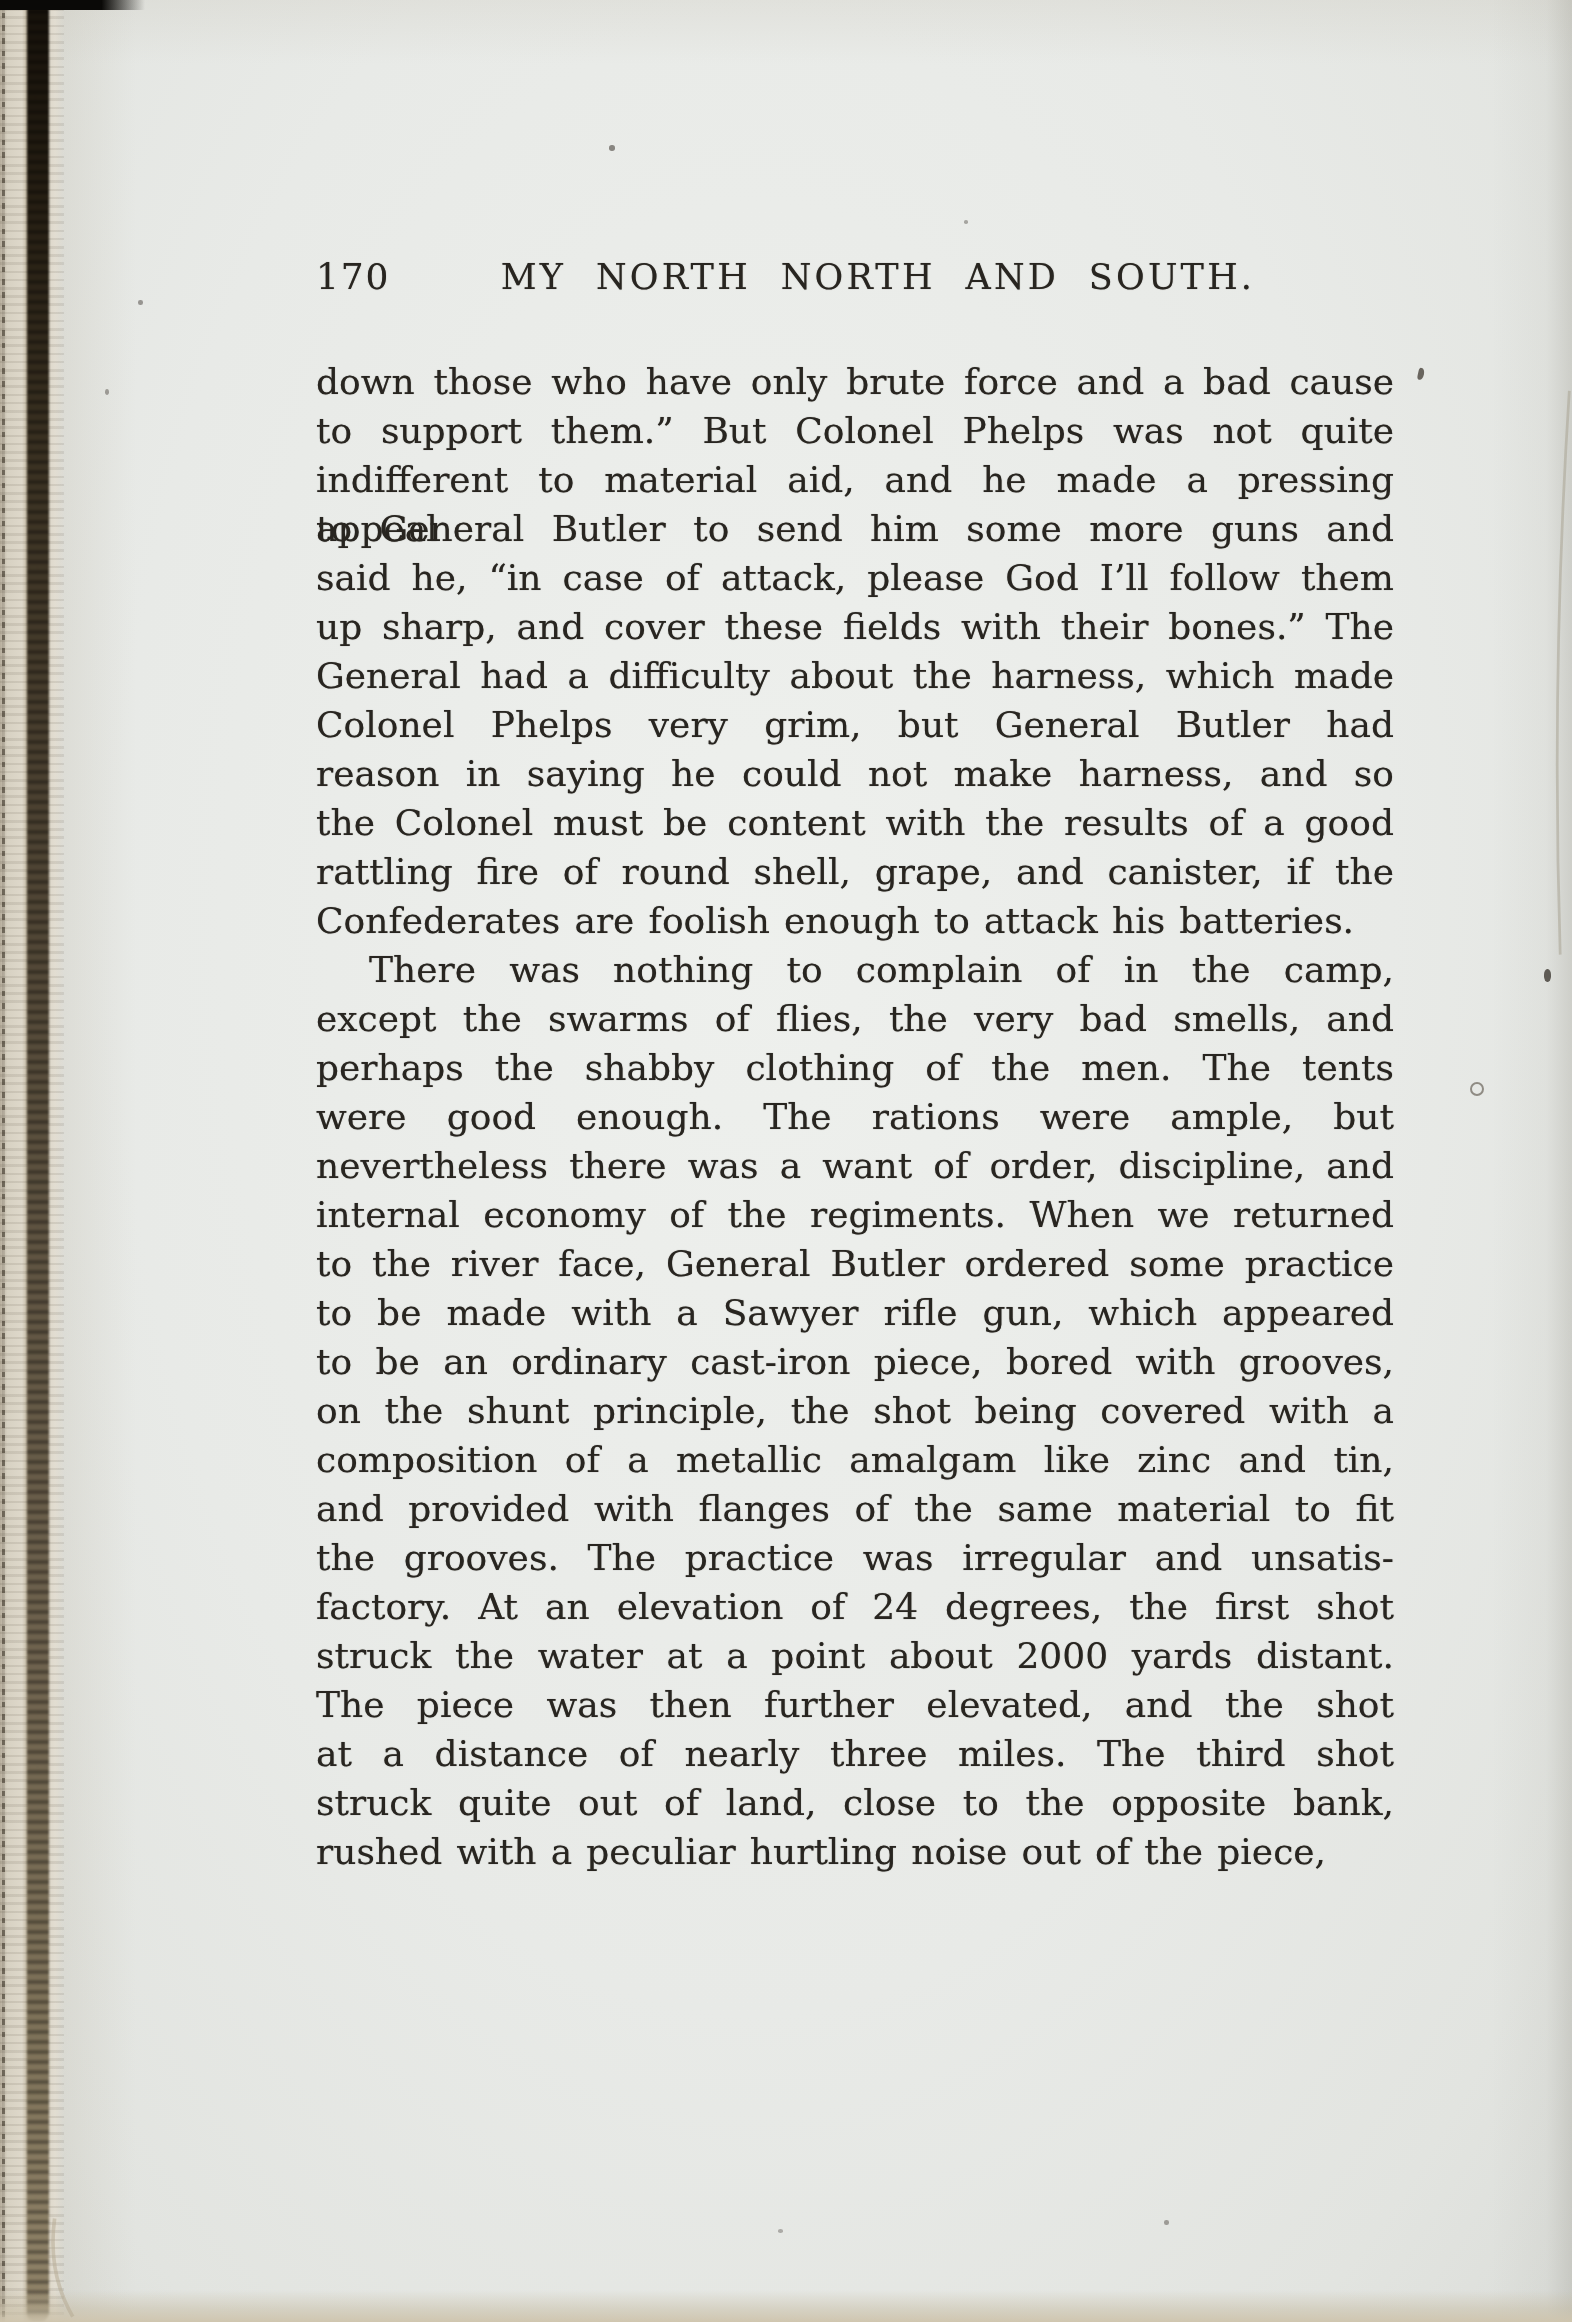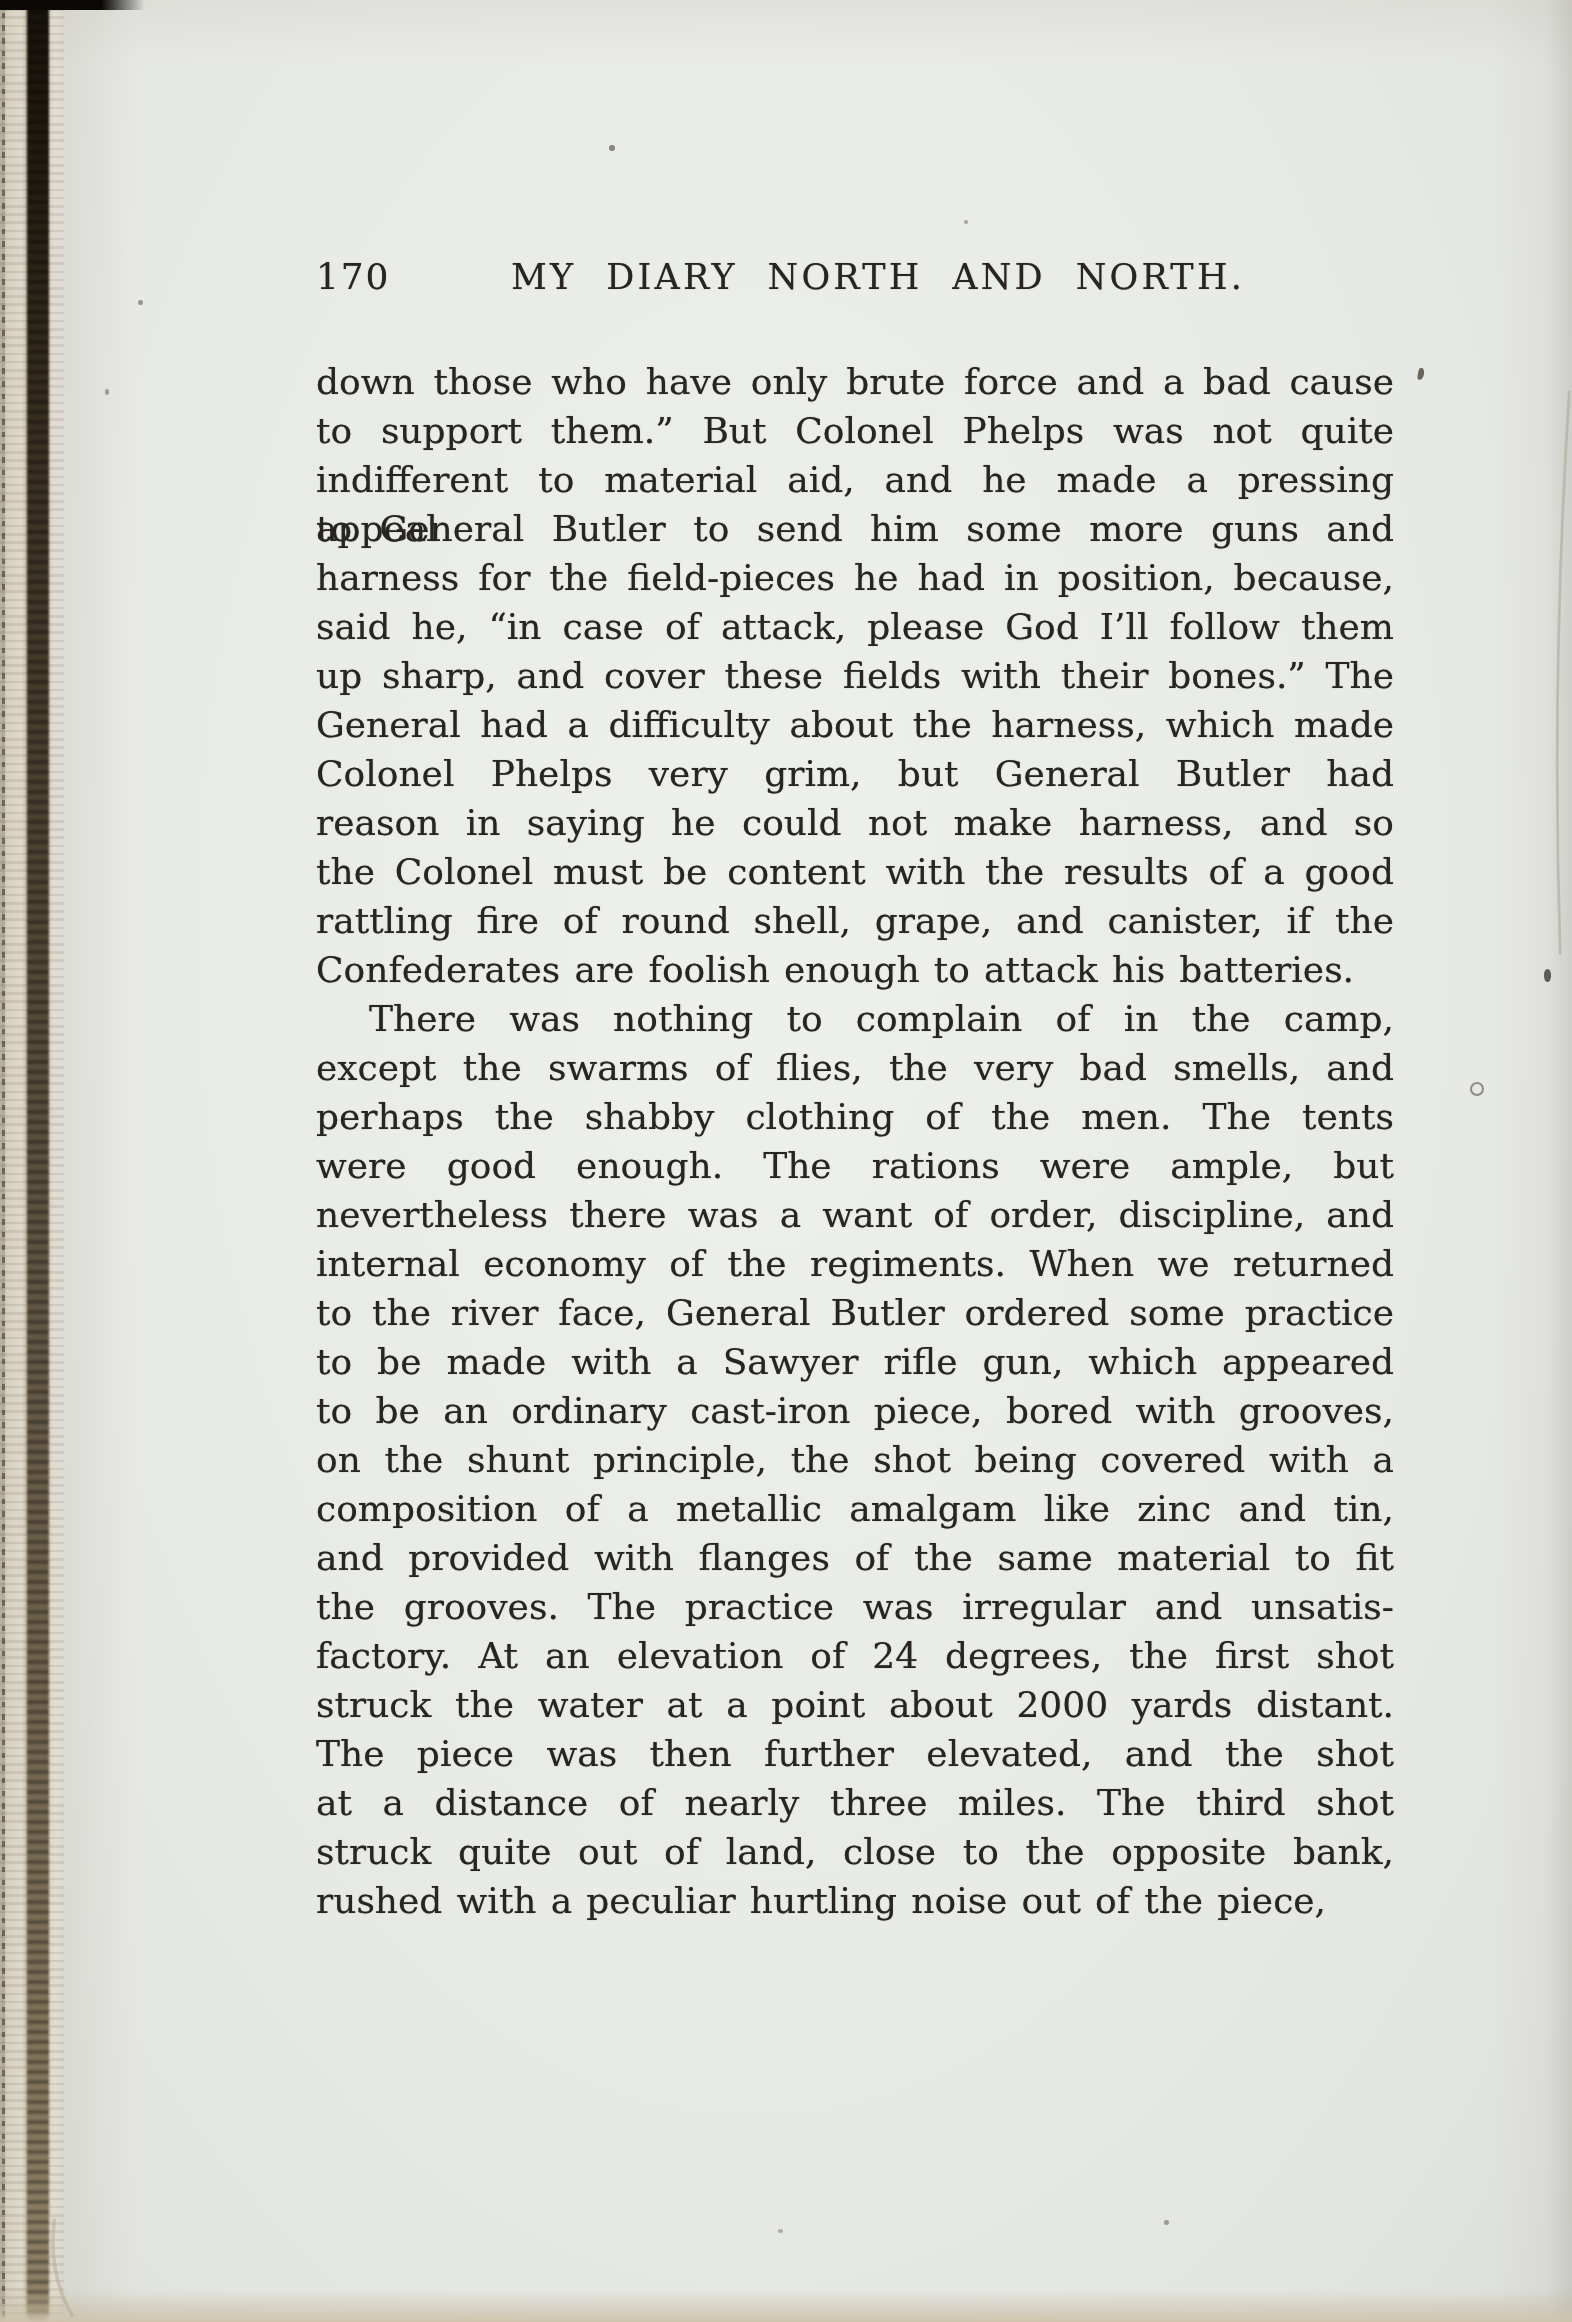--- a/index.html
+++ b/index.html
@@ -156,31 +156,30 @@
   <div class="speck s5"></div>
   <div class="speck s6"></div>
   <div class="speck s7"></div>
   <div class="speck s8"></div>
   <div class="speck s9"></div>
 
   <div class="text-block">
 
     <div class="running-header">
       <span class="page-number">170</span>
-      <span class="header-title">MY DIARY NORTH AND NORTH.</span>
+      <span class="header-title">MY NORTH NORTH AND SOUTH.</span>
     </div>
 
     <div class="body-text">
 
       <div>
         <div class="line">down those who have only brute force and a bad cause</div>
         <div class="line">to support them.”  But Colonel Phelps was not quite</div>
         <div class="line">indifferent to material aid, and he made a pressing appeal</div>
         <div class="line">to General Butler to send him some more guns and</div>
-        <div class="line">harness for the field-pieces he had in position, because,</div>
         <div class="line">said he, “in case of attack, please God I’ll follow them</div>
         <div class="line">up sharp, and cover these fields with their bones.”  The</div>
         <div class="line">General had a difficulty about the harness, which made</div>
         <div class="line">Colonel Phelps very grim, but General Butler had</div>
         <div class="line">reason in saying he could not make harness, and so</div>
         <div class="line">the Colonel must be content with the results of a good</div>
         <div class="line">rattling fire of round shell, grape, and canister, if the</div>
         <div class="line line-last">Confederates are foolish enough to attack his batteries.</div>
       </div>
 

